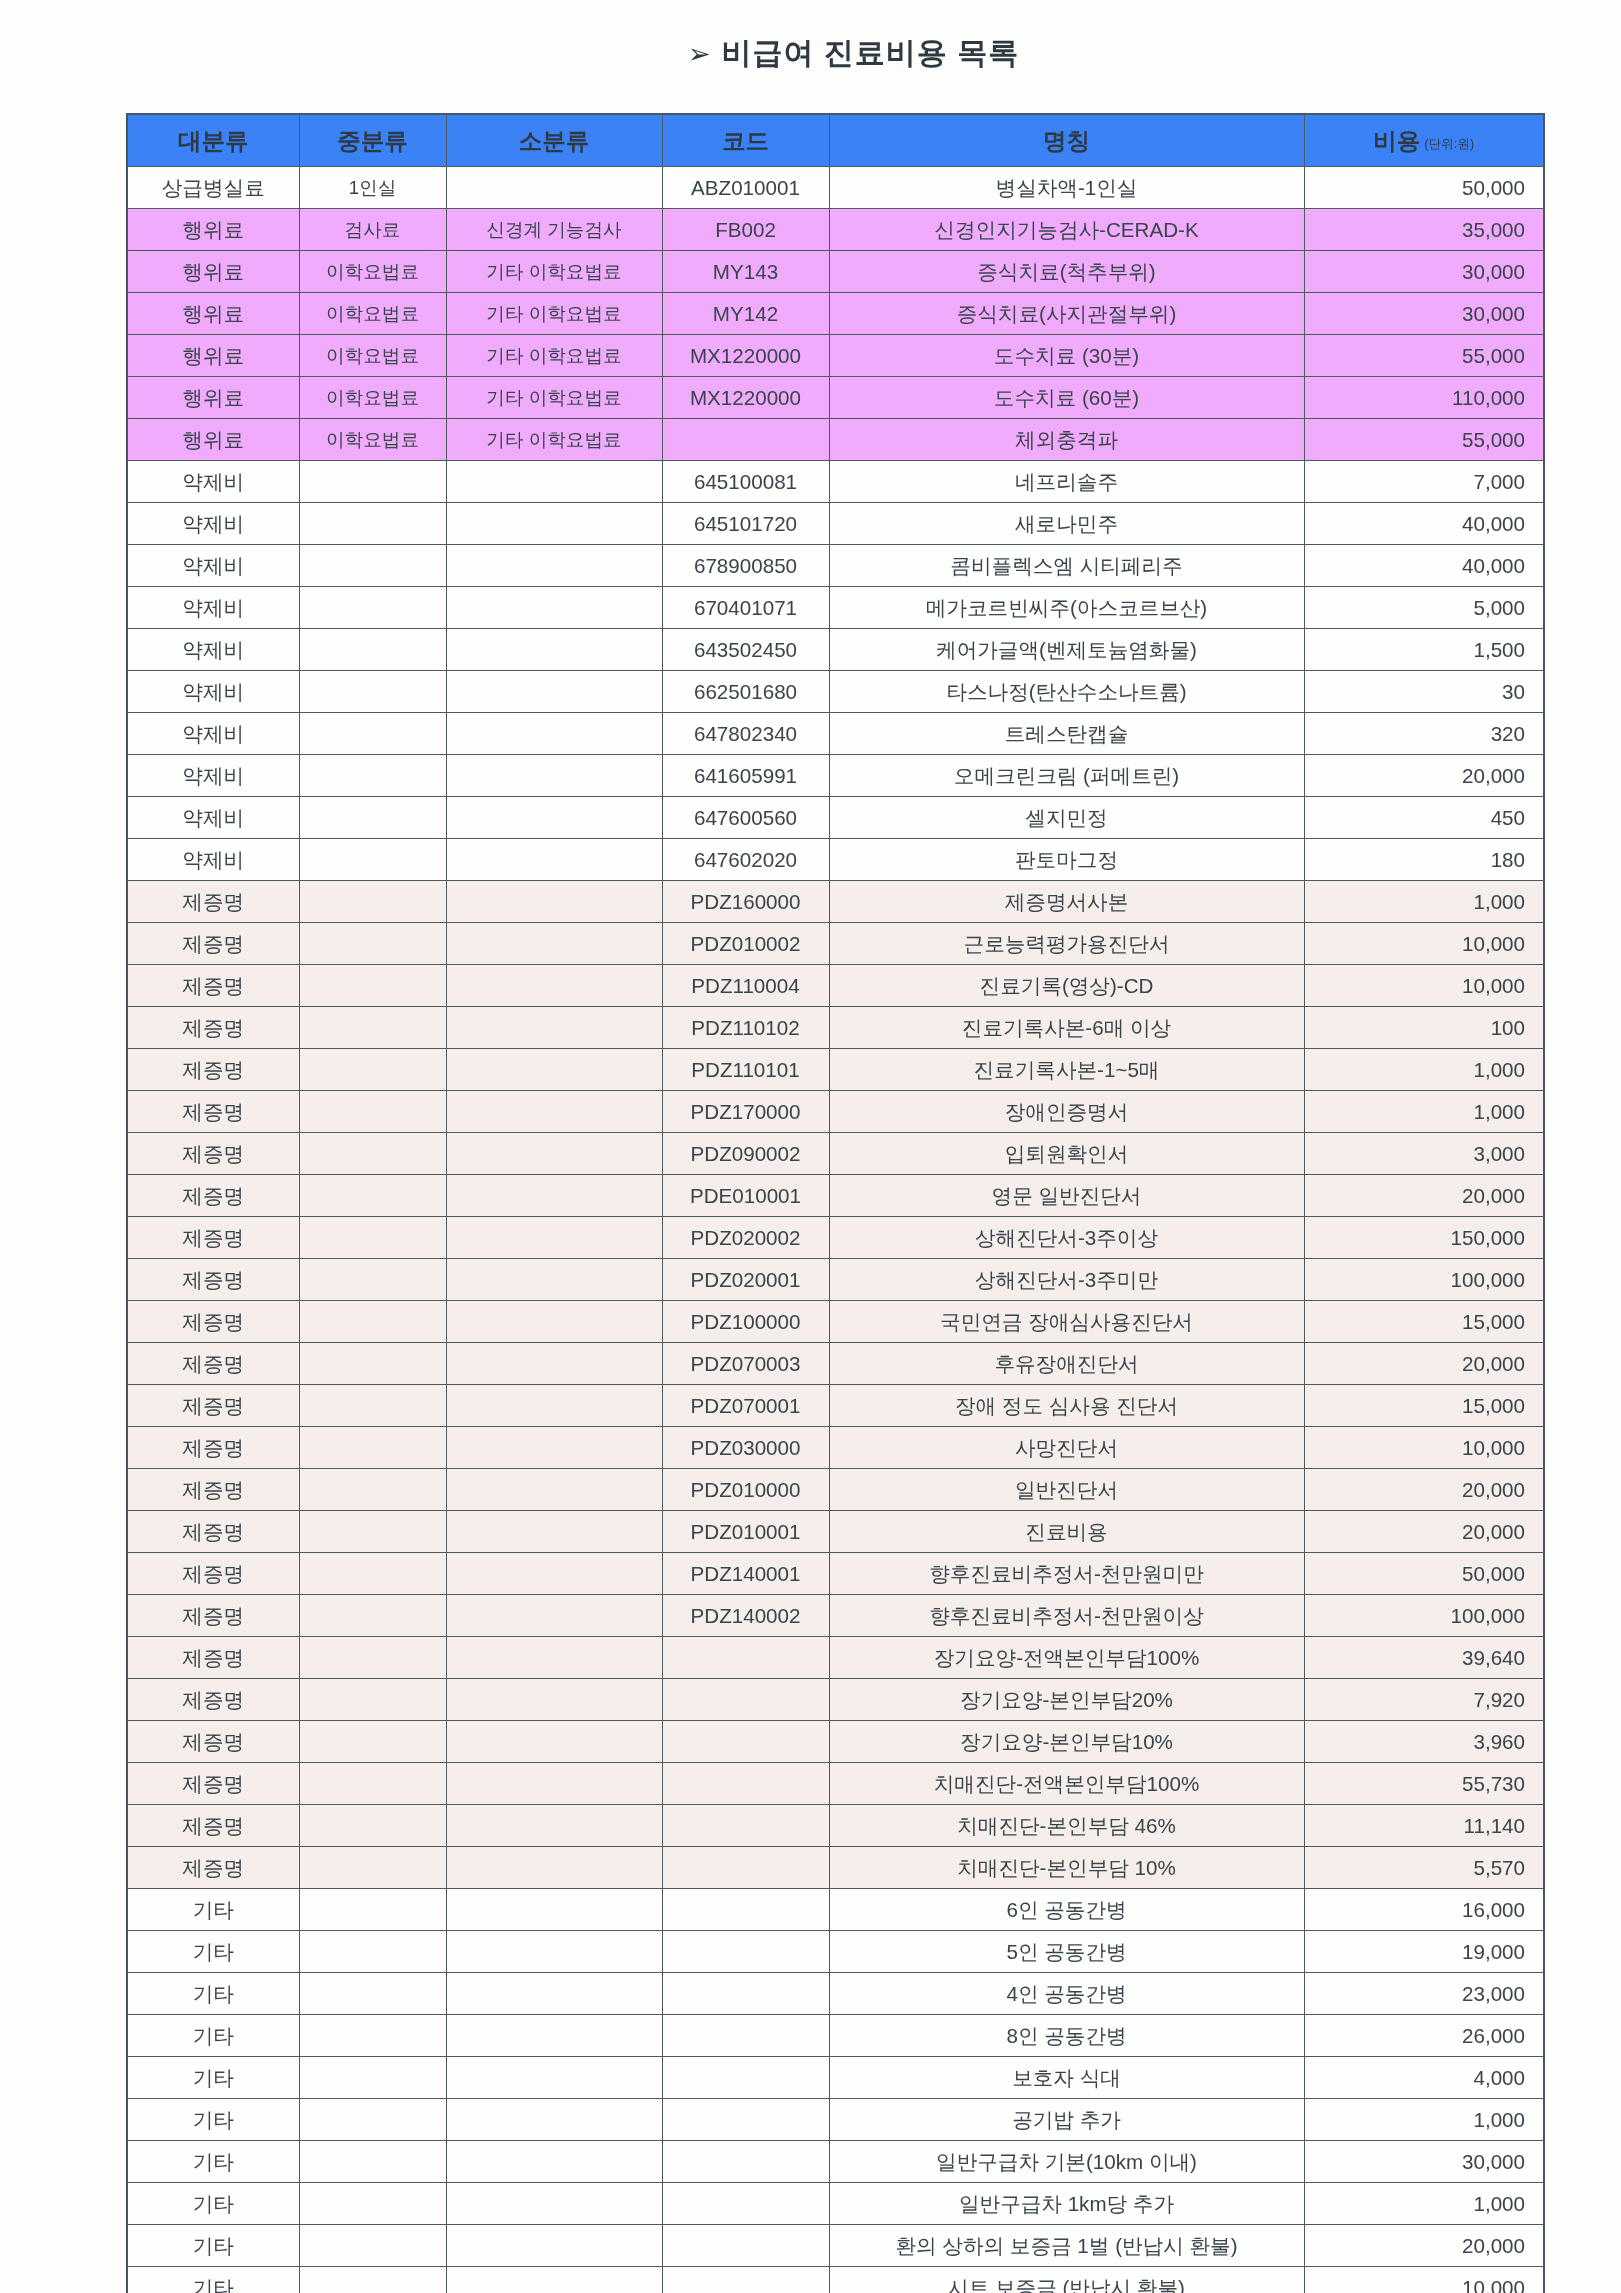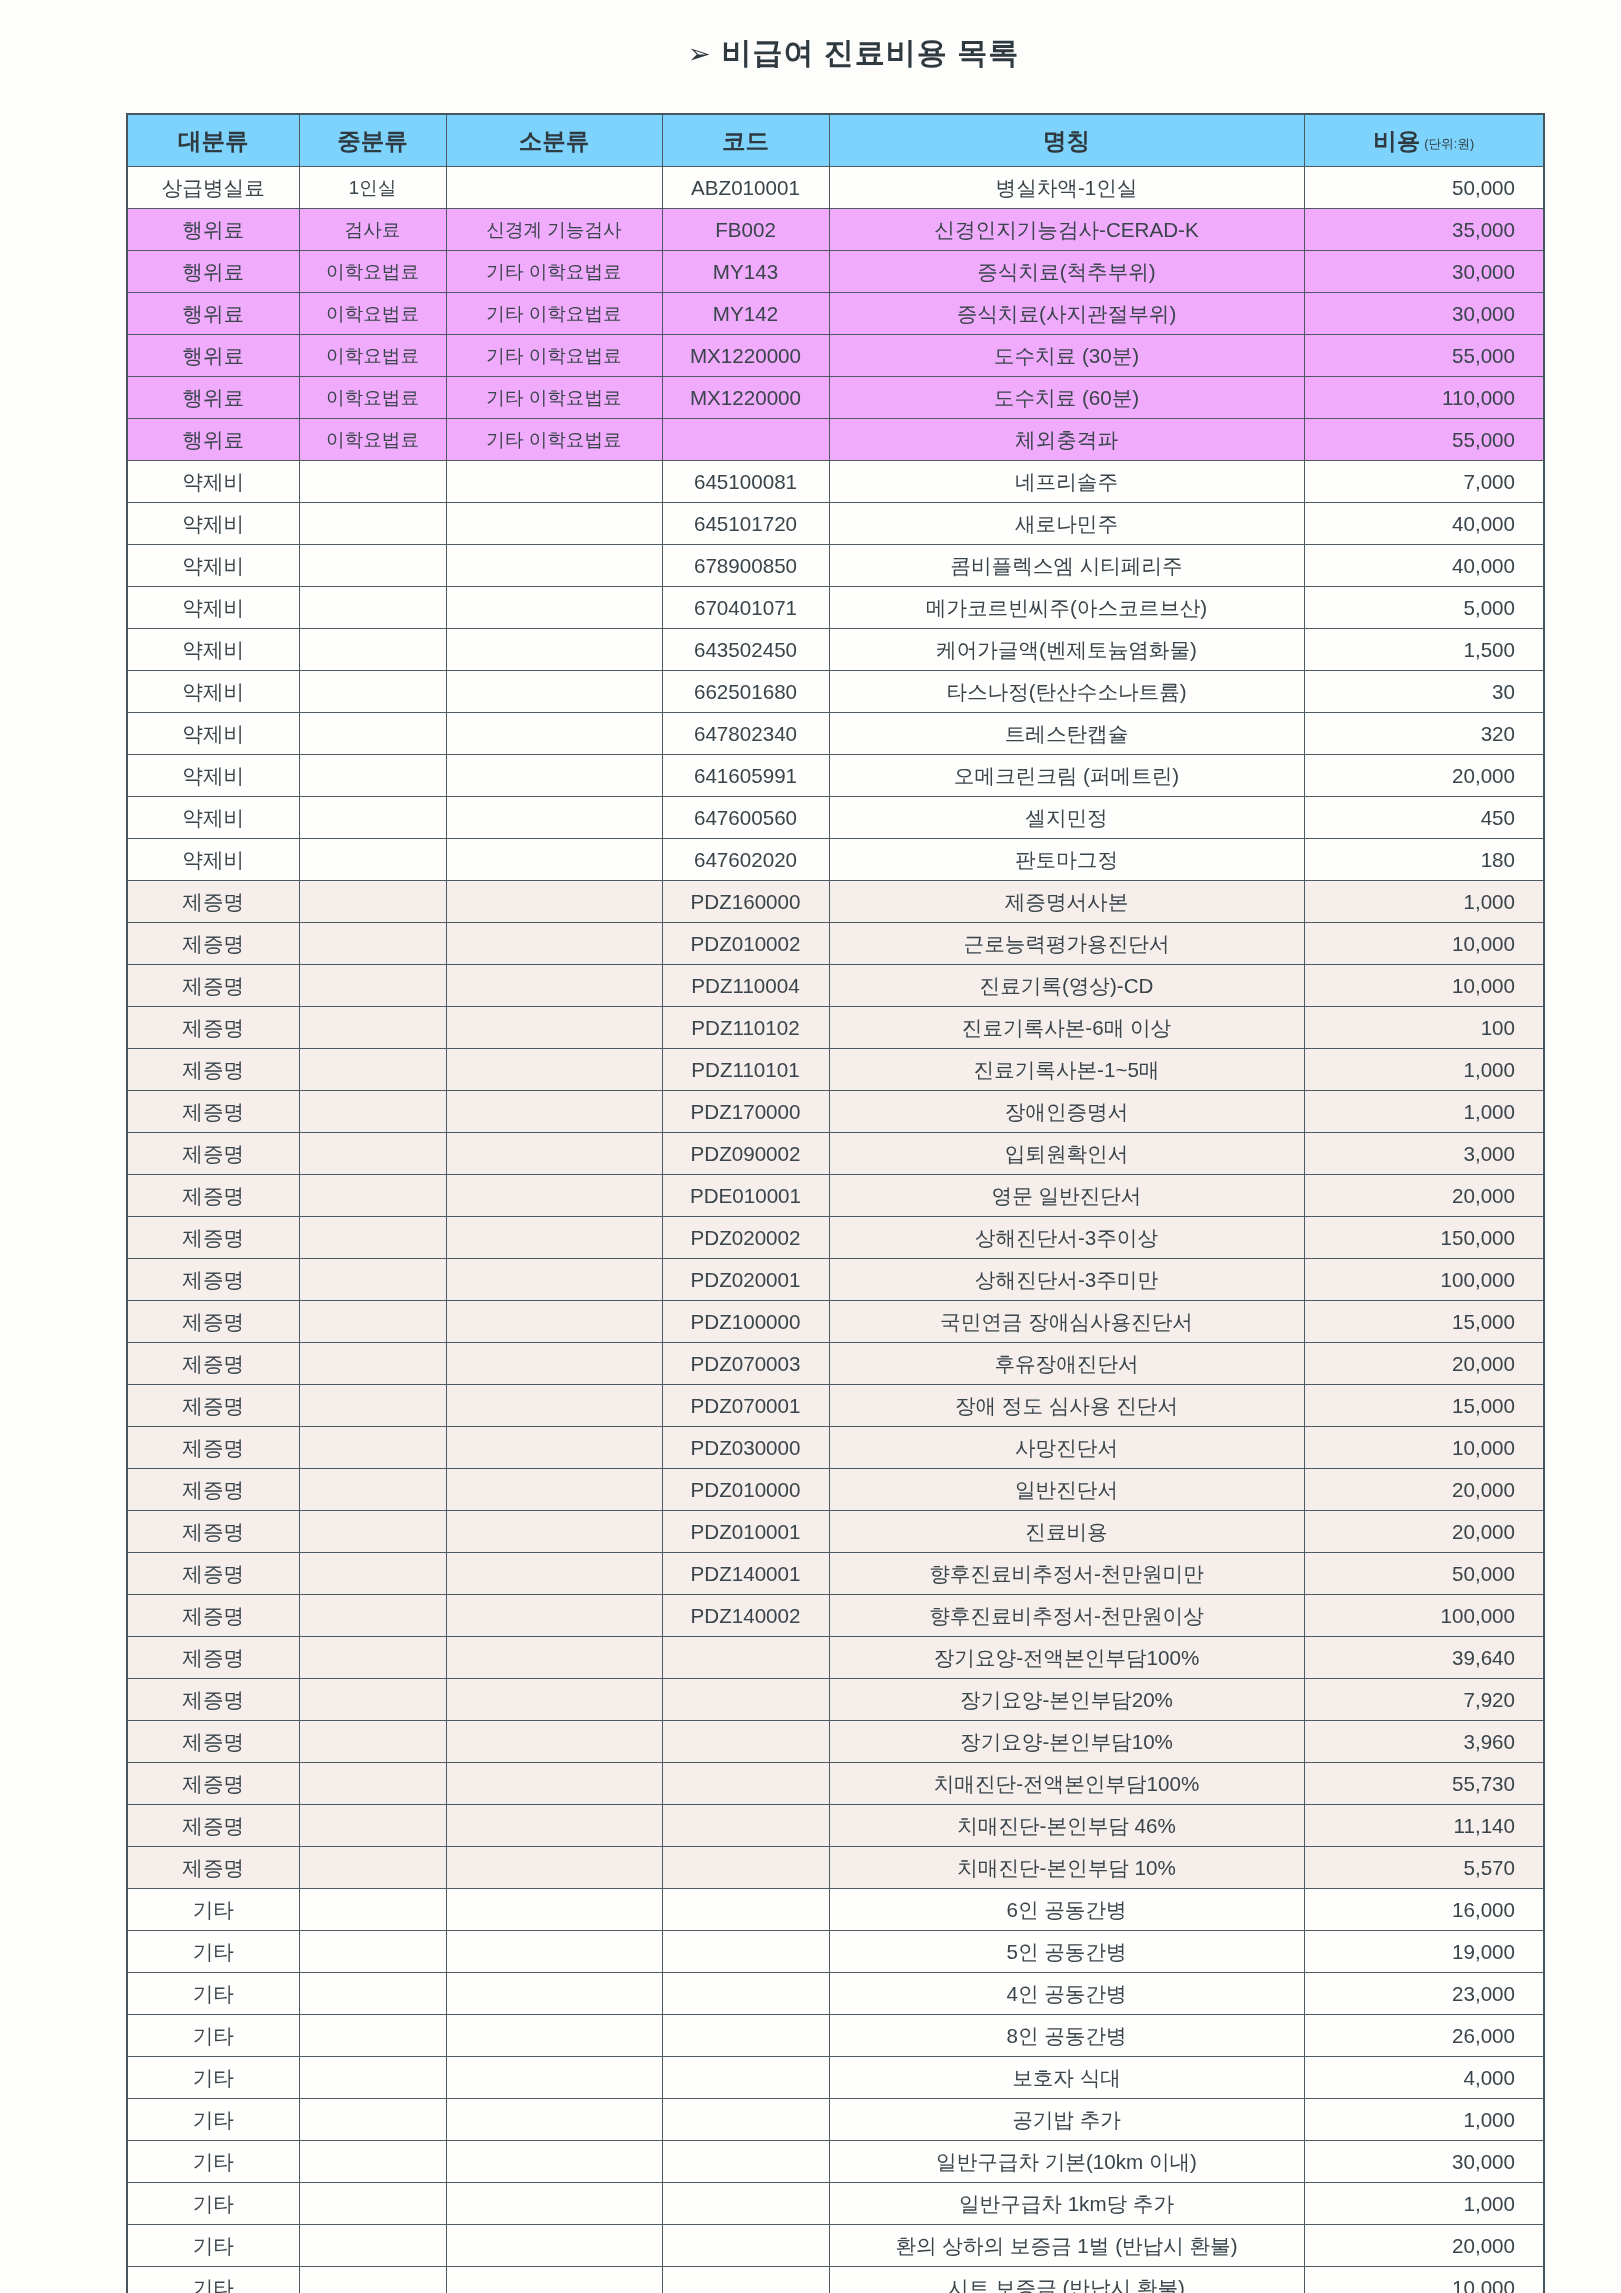--- a/index.html
+++ b/index.html
@@ -35,40 +35,40 @@
   table.fee-table th, table.fee-table td {
     border: 1px solid #4d5a62;
     overflow: hidden;
     white-space: nowrap;
   }
   table.fee-table th {
     height: 49px;
     font-size: 23.5px;
     font-weight: bold;
     text-align: center;
-    background: #7dd3fc;
+    background: #3b82f6;
     color: #2e3940;
   }
   table.fee-table th .unit {
     font-size: 12.7px;
     font-weight: normal;
     margin-left: 3.9px;
     vertical-align: 1px;
   }
   table.fee-table td {
     height: 39px;
     font-size: 20.6px;
     text-align: center;
     color: #39444b;
   }
   table.fee-table td:nth-child(2),
   table.fee-table td:nth-child(3) { font-size: 18.6px; }
   table.fee-table td:last-child {
     text-align: right;
-    padding-right: 28px;
+    padding-right: 18px;
   }
   tr.tint-plain td { background: #fefefc; }
   tr.tint-blue  td { background: #f0abfc; }
   tr.tint-pink  td { background: #f5eeea; }
 </style>
 </head>
 <body>
 
 <div class="page">
 

